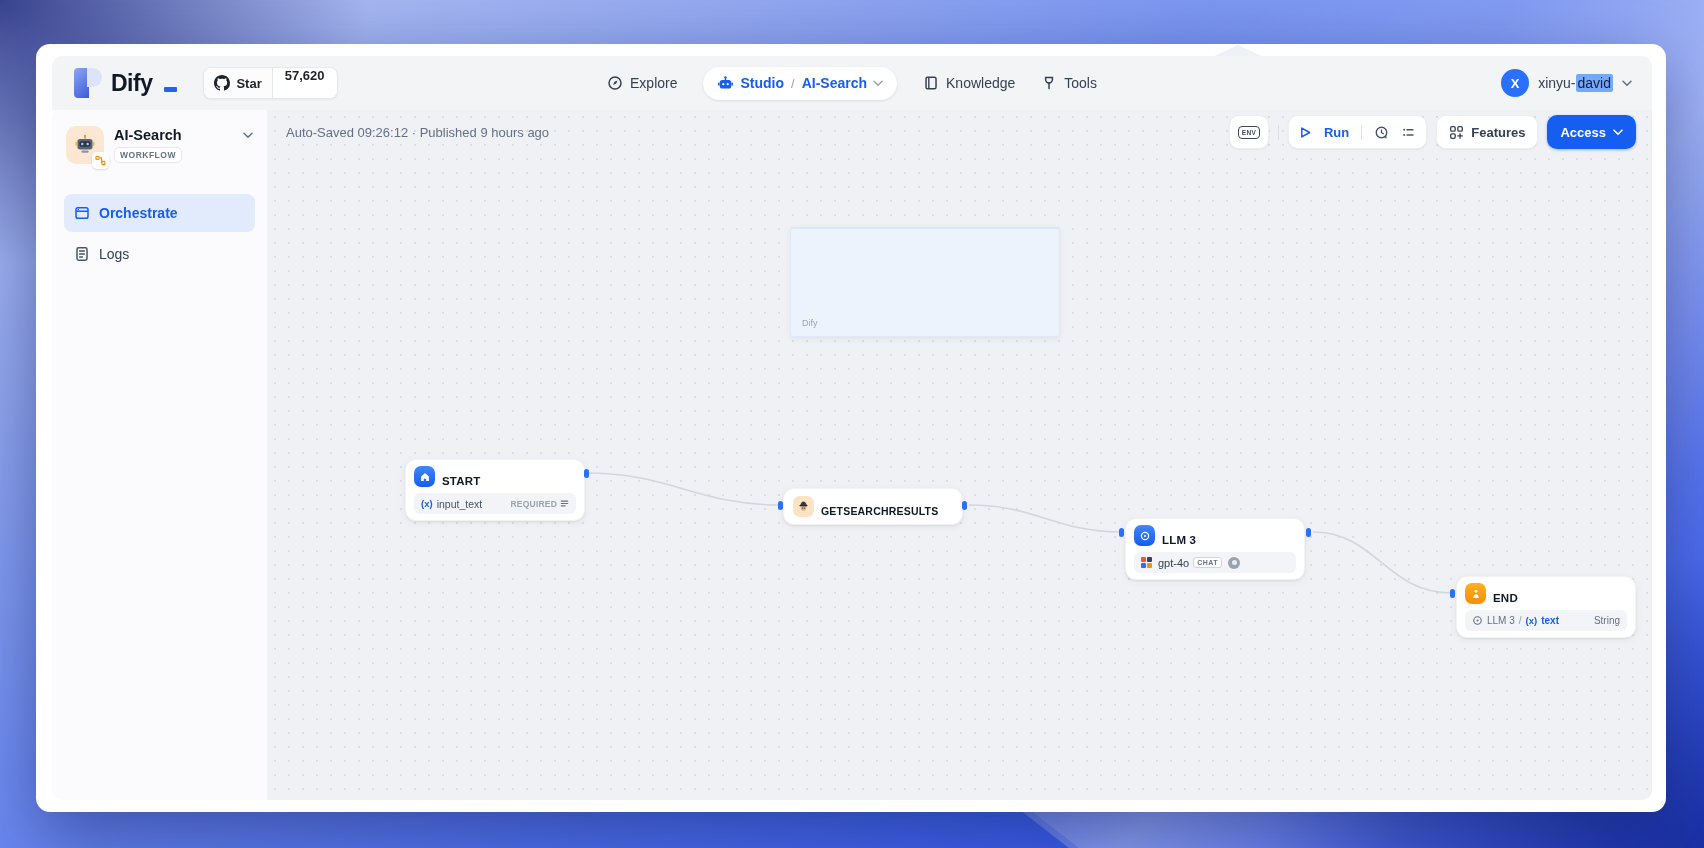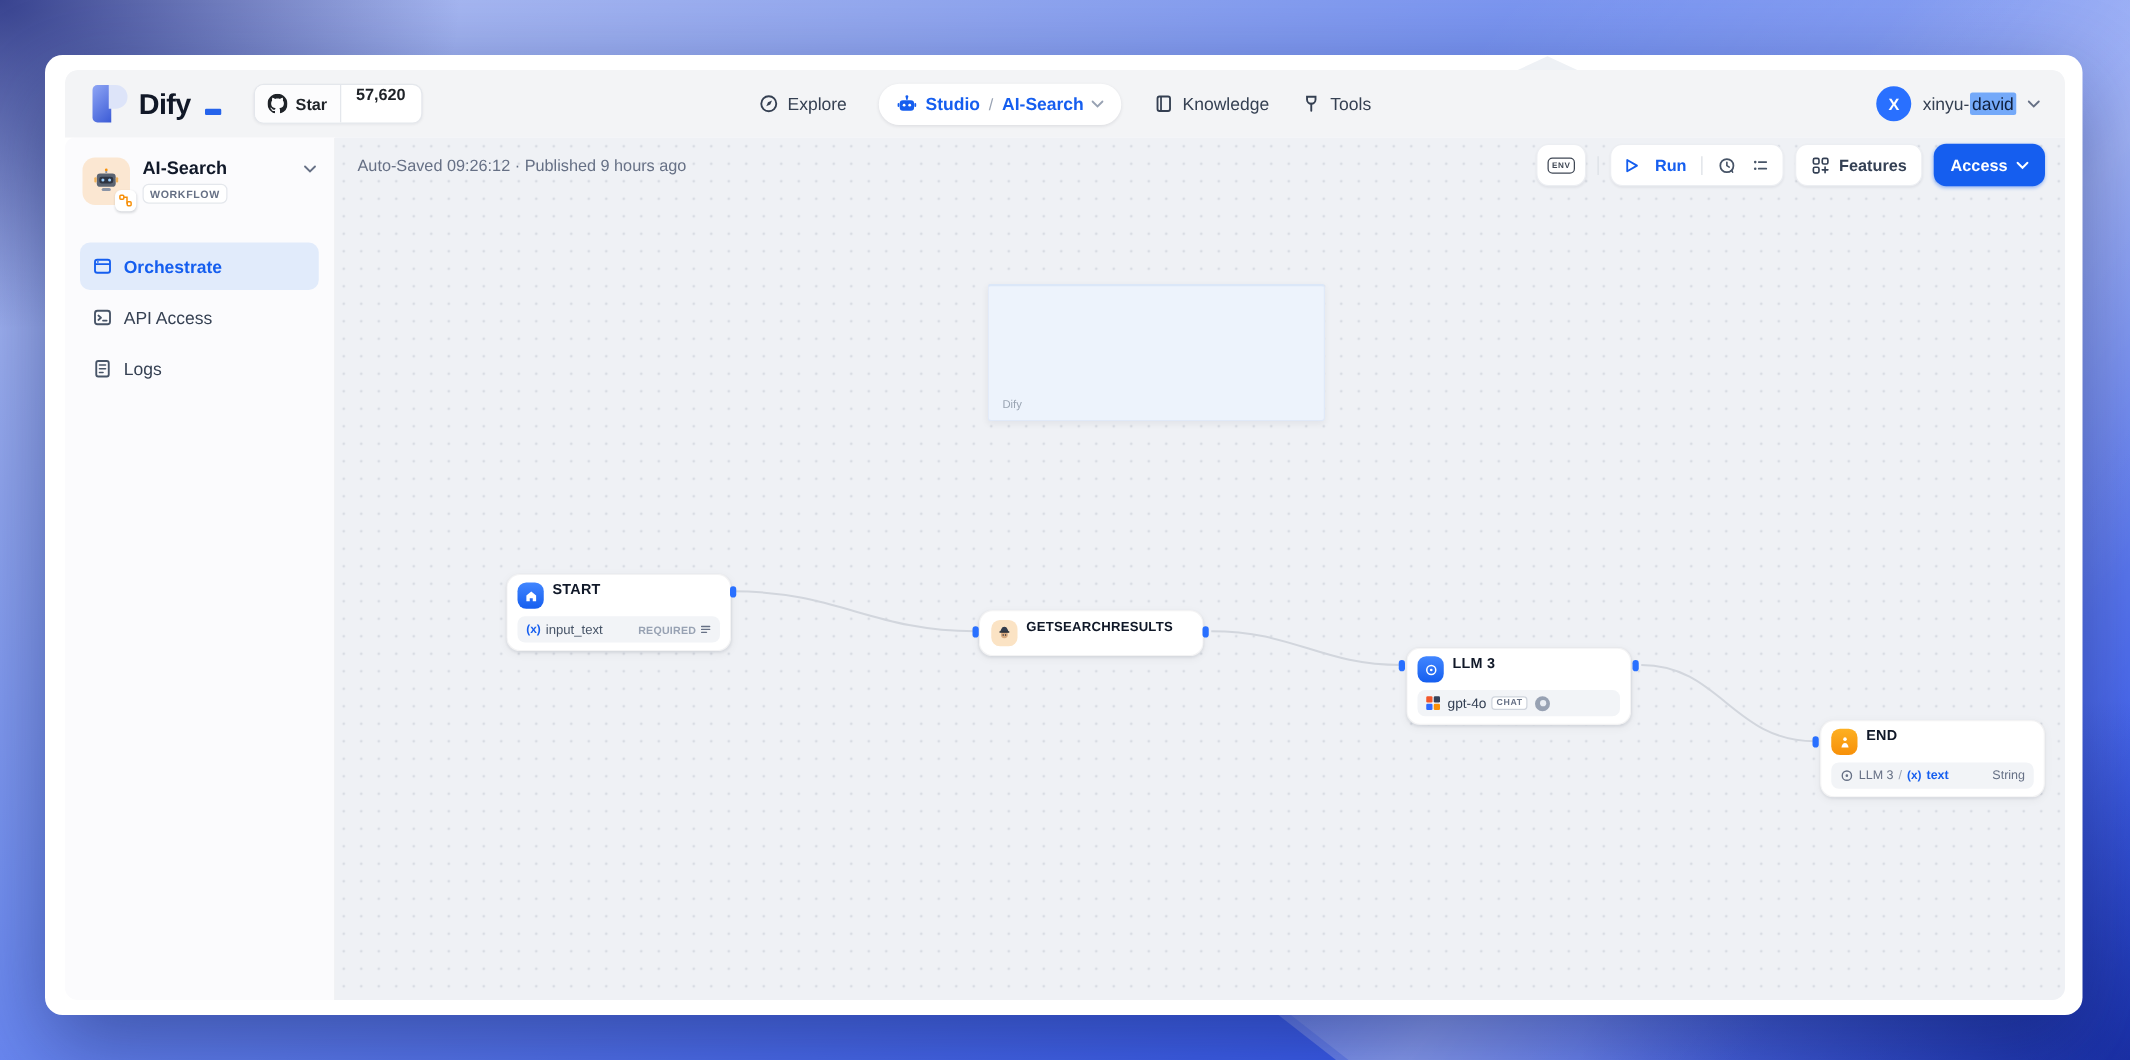--- a/index.html
+++ b/index.html
@@ -64,21 +64,21 @@
   .vdiv{width:1px;height:15px;background:#dcdfe5}
   .run-grp{padding:0 10px;gap:12px}
   .run-lbl{font-size:13px;font-weight:600;color:#155eef}
   .feat-btn{padding:0 12px;gap:7px;font-size:13px;font-weight:600;color:#344054}
   .pub-btn{height:34px;background:#155eef;border-radius:10px;padding:0 13px;display:flex;align-items:center;gap:7px;color:#fff;font-size:13px;font-weight:600;box-shadow:0 1px 3px rgba(21,94,239,.4);cursor:pointer}
 
   .edges{position:absolute;left:0;top:0;width:100%;height:100%;pointer-events:none}
   .port{position:absolute;width:5px;height:9px;border-radius:3px;background:#2970ff}
 
   .node{position:absolute;width:180px;background:#fff;border:1px solid rgba(16,24,40,.05);border-radius:11px;box-shadow:0 1px 2px rgba(16,24,40,.07),0 2px 8px rgba(16,24,40,.05);padding:6px 8px;cursor:pointer}
-  .n-head{display:flex;align-items:flex-start;gap:7px;height:21px}
+  .n-head{display:flex;align-items:flex-end;gap:7px;height:21px}
   .n-ic{width:21px;height:21px;border-radius:7px;display:flex;align-items:center;justify-content:center;flex:0 0 21px}
   .ic-blue{background:linear-gradient(180deg,#4186ff,#155eef)}
   .ic-orange{background:linear-gradient(180deg,#fdb022,#f79009)}
   .ic-cream{background:#fbe3c4}
   .n-title{font-size:11.5px;font-weight:800;color:#101828;letter-spacing:.2px;white-space:nowrap}
   .n-row{margin-top:6px;background:#f2f4f7;border-radius:6px;height:21px;display:flex;align-items:center;padding:0 7px;font-size:10.5px;color:#475467;gap:4px}
   .vx{color:#155eef;font-weight:700;font-size:9.5px}
   .req{margin-left:auto;font-size:8.5px;font-weight:600;color:#98a2b3;letter-spacing:.2px;display:flex;align-items:center;gap:3px}
   .chat-badge{font-size:7px;font-weight:700;letter-spacing:.5px;color:#667085;border:1px solid #d0d5dd;border-radius:3px;padding:1px 3px;background:#fff}
   .mini-circle{width:12px;height:12px;border-radius:50%;background:#98a2b3;display:flex;align-items:center;justify-content:center;margin-left:2px}
@@ -215,28 +215,20 @@
             <div class="mi active">
               <svg width="16" height="16" viewBox="0 0 16 16">
                   <rect x="2" y="2.8" width="12" height="10.4" rx="1.8" fill="none" stroke="currentColor" stroke-width="1.5"></rect>
                   <path d="M2 6.2h12" stroke="currentColor" stroke-width="1.4"></path>
                   <circle cx="4.3" cy="4.5" r=".7" fill="currentColor"></circle>
                 </svg>
               <span>Orchestrate</span>
             </div>
             <div class="mi">
               <svg width="16" height="16" viewBox="0 0 16 16">
-                  <rect x="2" y="2.6" width="12" height="10.8" rx="2" fill="none" stroke="currentColor" stroke-width="1.5"></rect>
-                  <path d="M4.7 6.4 6.8 8.2 4.7 10" fill="none" stroke="currentColor" stroke-width="1.4" stroke-linecap="round" stroke-linejoin="round"></path>
-                  <path d="M8.4 10.4h2.9" stroke="currentColor" stroke-width="1.4" stroke-linecap="round"></path>
-                </svg>
-              <span>API Access</span>
-            </div>
-            <div class="mi">
-              <svg width="16" height="16" viewBox="0 0 16 16">
                   <rect x="3" y="1.8" width="10" height="12.4" rx="1.6" fill="none" stroke="currentColor" stroke-width="1.5"></rect>
                   <path d="M5.6 5h4.8M5.6 8h4.8M5.6 11h2.8" stroke="currentColor" stroke-width="1.3" stroke-linecap="round"></path>
                 </svg>
               <span>Logs</span>
             </div>
           </div>
         </div>
 
         <div class="canvas">
 

